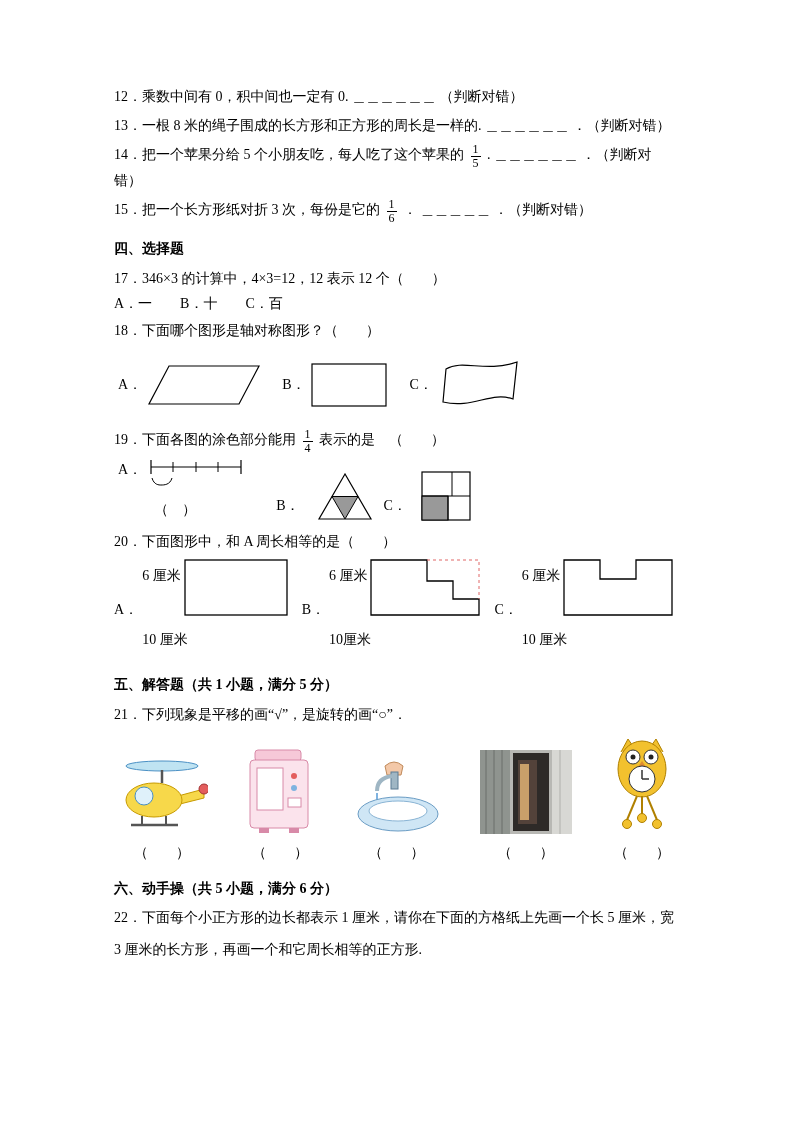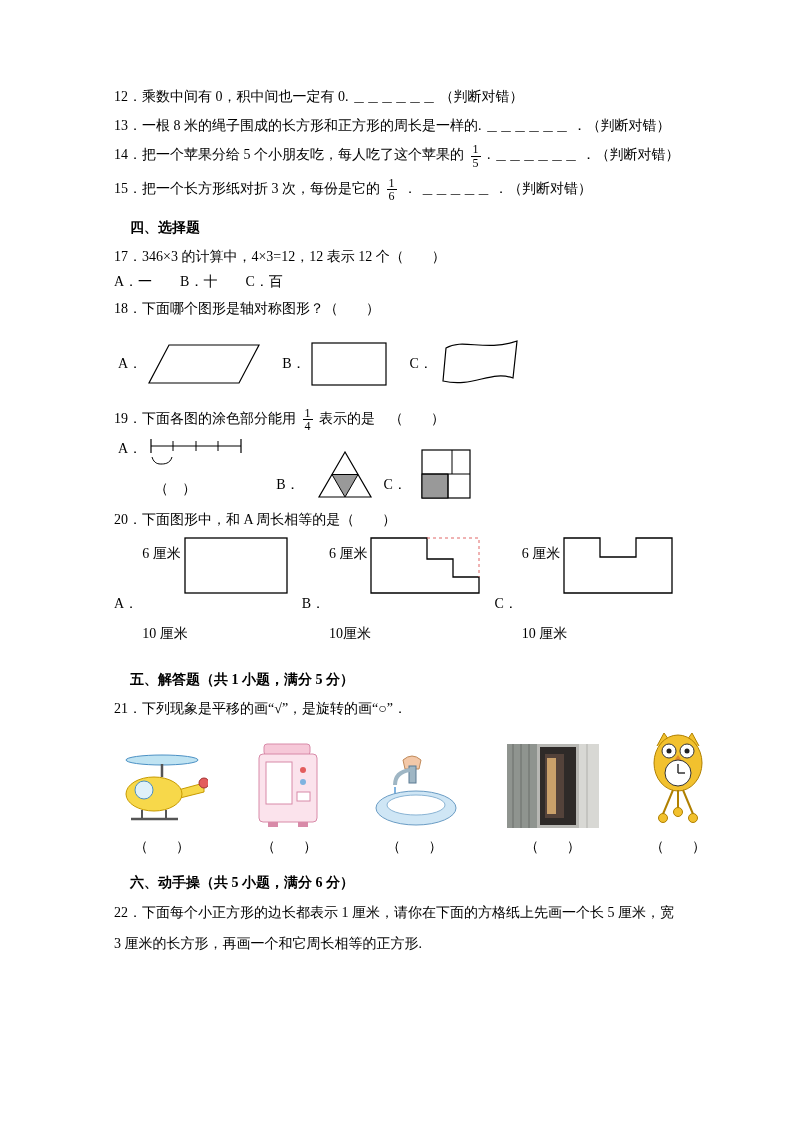--- a/index.html
+++ b/index.html
@@ -3,42 +3,42 @@
 <meta charset="utf-8">
 <style>
   * { margin:0; padding:0; box-sizing:border-box; }
   html,body { background:#ffffff; }
   body {
     width:793px; height:1122px; overflow:hidden;
     font-family:"Liberation Serif","DejaVu Serif",serif;
     color:#000; font-size:14px; line-height:1.55;
   }
   .page { width:793px; height:1122px; background:#fff; }
-  .content { padding:86px 82px 0 114px; }
+  .content { padding:86px 118px 0 114px; }
   p.line { margin-bottom:7px; }
-  .sec-header { font-weight:bold; margin:14px 0 8px 16px; }
+  .sec-header { font-weight:bold; margin:14px 0 8px 0; }
   .frac { display:inline-block; vertical-align:middle; text-align:center;
           line-height:1.05; font-size:12px; margin:0 3px; }
   .frac .fn { display:block; border-bottom:1px solid #000; padding:0 2px; }
   .frac .fd { display:block; padding:0 2px; }
   .blank { letter-spacing:0; }
 
   .fig-row { display:flex; align-items:center; margin:4px 0 14px 4px; }
   .fig-row .opt-label { margin:0 6px 0 0; }
   .fig-row .sp { width:22px; }
 
   .row19 { display:flex; align-items:flex-end; margin:2px 0 10px 4px; }
   .row19 .opt-label { margin:0 8px 4px 0; }
   .figA-col { display:flex; flex-direction:column; margin-right:34px; }
   .figA-col .paren { margin-top:8px; padding-left:4px; }
 
   .row20 { display:flex; align-items:flex-start; margin:6px 0 24px 0; }
   .fig20 { display:flex; align-items:flex-end; margin-right:14px; }
   .fig20 .opt-label { margin:0 4px 30px 0; }
-  .fig20-main { display:flex; flex-direction:column;gap:16px; }
+  .fig20-main { display:flex; flex-direction:column; }
   .fig20-top { display:flex; align-items:flex-start; }
   .side-label { margin:6px 3px 0 0; white-space:nowrap; }
   .bottom-label { text-align:left; margin-top:13px; }
 
   .row21 { display:flex; justify-content:space-between; align-items:flex-end;
            margin:10px 2px 12px 2px; }
   .img-cell { display:flex; flex-direction:column; align-items:center; }
   .img-cell .paren { margin-top:8px; }
 
   svg { display:block; }

